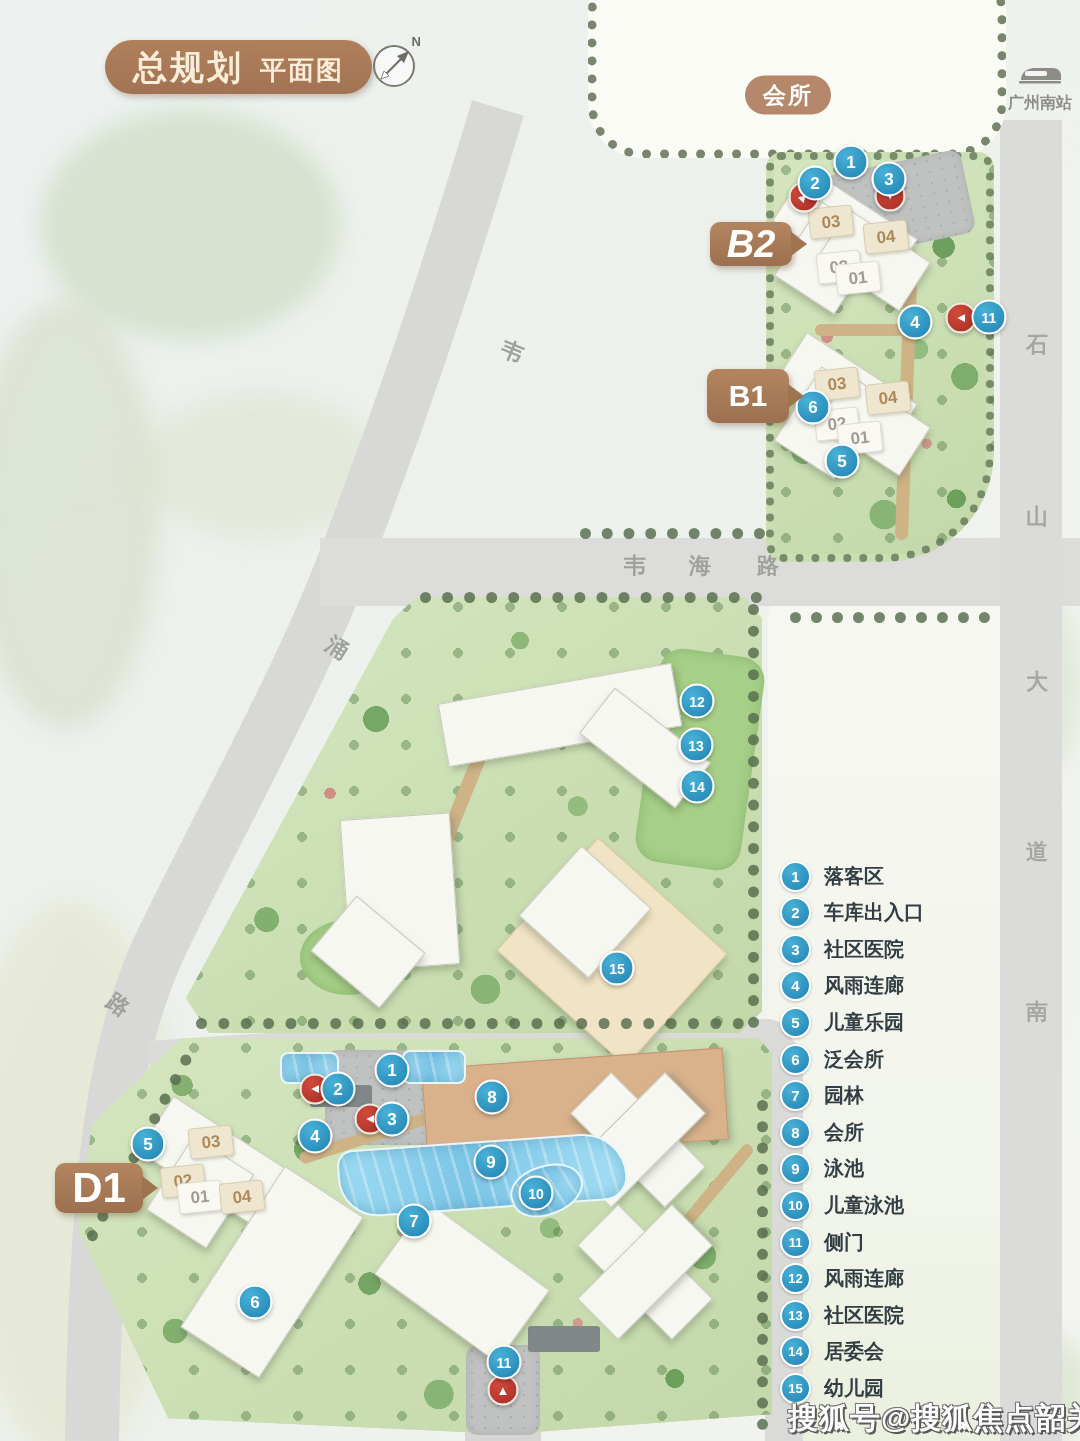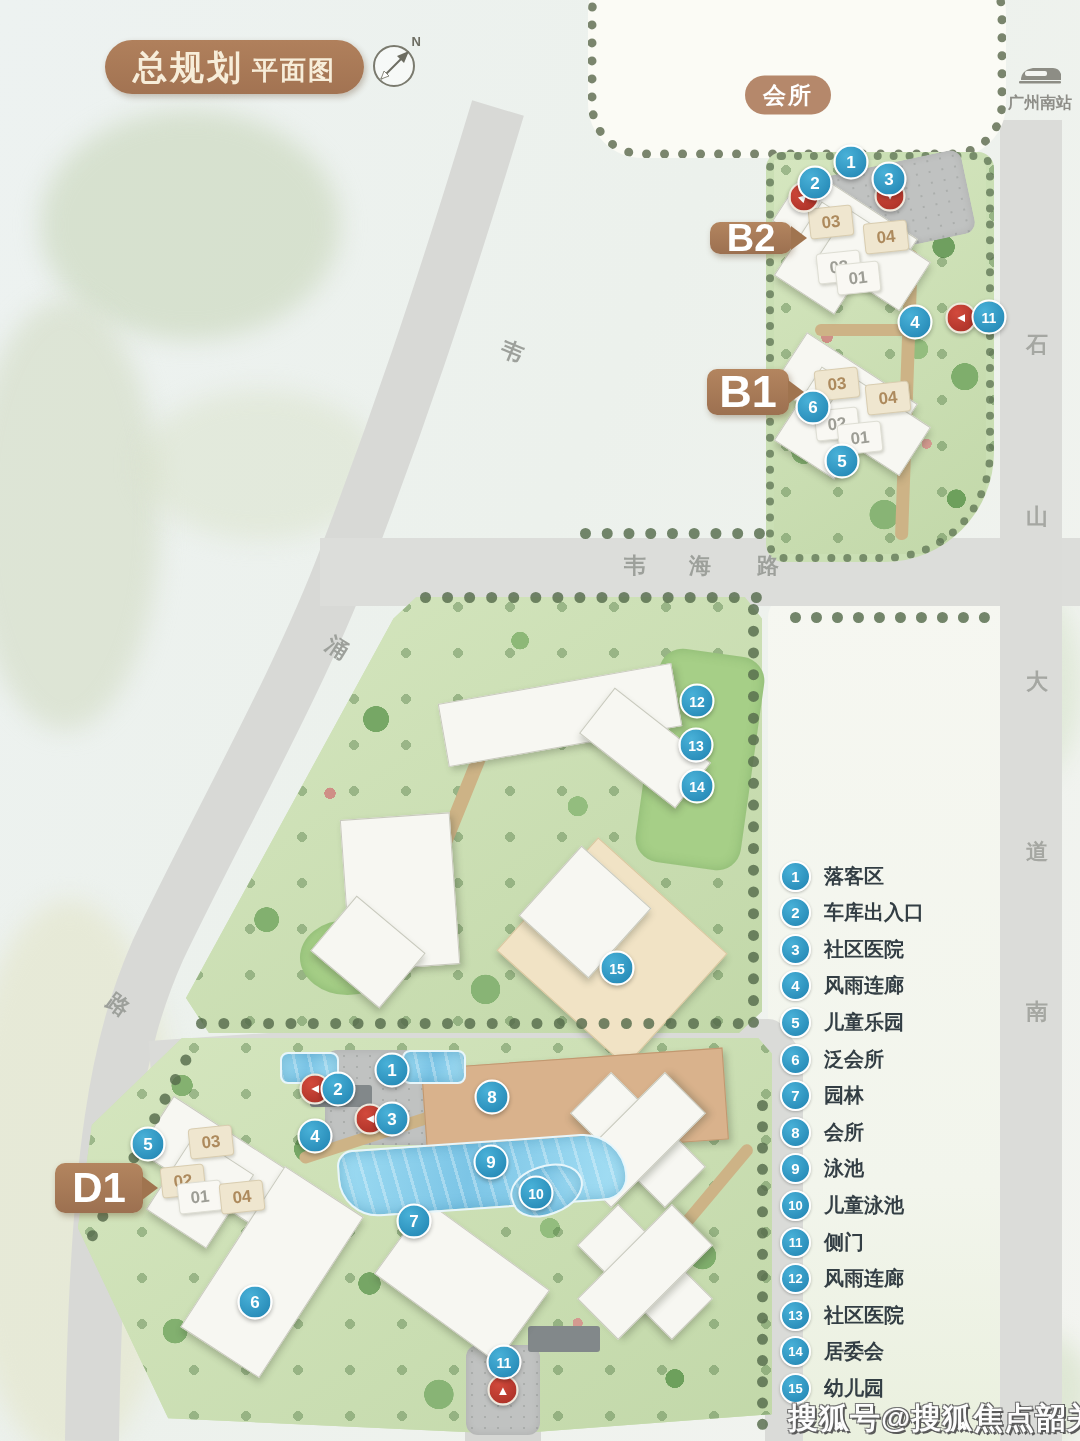--- a/index.html
+++ b/index.html
@@ -71,21 +71,21 @@
   .mk-red{position:absolute;transform:translate(-50%,-50%);
     width:27px;height:27px;border-radius:50%;
     background:radial-gradient(circle at 35% 30%,#d24a3c,#a52d24);
     border:2px solid #efe9dd;color:#fff;
     display:flex;align-items:center;justify-content:center;
     box-shadow:0 2px 4px rgba(0,0,0,.28);z-index:44;}
   .mk-red span{display:block;font-size:13px;line-height:1;}
   
   .title-pill{position:absolute;left:105px;top:40px;height:54px;padding:0 28px;
     background:linear-gradient(180deg,#b0805c,#a27352);border-radius:28px;
-    display:flex;align-items:baseline;gap:8px;color:#f7edd9;
+    display:flex;align-items:baseline;gap:16px;color:#f7edd9;
     box-shadow:2px 3px 6px rgba(90,60,30,.3);z-index:60;}
   .title-pill .t1{font-size:34px;font-weight:bold;letter-spacing:3px;line-height:54px;}
   .title-pill .t2{font-size:26px;font-weight:bold;letter-spacing:2px;}
   .compass{position:absolute;left:368px;top:36px;width:54px;height:56px;z-index:60;}
   .compass .n{position:absolute;right:1px;top:-2px;font-size:13px;font-weight:bold;color:#6d6d62;}
   .plot-pill{position:absolute;background:linear-gradient(180deg,#b3855f,#9c7050);
     border-radius:10px;color:#fff;display:flex;align-items:center;justify-content:center;
     font-weight:bold;box-shadow:2px 3px 6px rgba(90,60,30,.35);z-index:50;}
   .plot-pill::after{content:"";position:absolute;right:-15px;top:50%;transform:translateY(-50%);
     border-left:16px solid #a0744f;border-top:12px solid transparent;border-bottom:12px solid transparent;}
@@ -216,22 +216,22 @@
   <div class="station">
     <svg width="46" height="26" viewBox="0 0 46 26">
       <path d="M4 18 Q4 8 16 6 L36 6 Q42 6 44 12 L44 18 Z" fill="#8d8d85"></path>
       <rect x="8" y="9" width="22" height="5" rx="2" fill="#f4f5f2"></rect>
       <rect x="2" y="19" width="42" height="2.5" rx="1" fill="#8d8d85"></rect>
     </svg>
     <div class="lbl">广州南站</div>
   </div>
 
 
-  <div class="plot-pill" style="left:710px;top:222px;width:82px;height:32px;font-size:38px;">B2</div>
-  <div class="plot-pill" style="left:707px;top:369px;width:82px;height:46px;font-size:45px;">B1</div>
+  <div class="plot-pill" style="left:710px;top:222px;width:82px;height:44px;font-size:38px;font-style:italic;">B2</div>
+  <div class="plot-pill" style="left:707px;top:369px;width:82px;height:54px;font-size:30px;">B1</div>
   <div class="plot-pill" style="left:55px;top:1163px;width:88px;height:50px;font-size:42px;">D1</div>
 
   <div class="abs" id="gen-layer" style="left:0;top:0;width:1080px;height:1441px;z-index:40;">
       <div class="legend-row" style="top: 861px;">
         <div class="legend-circle">1</div>
         <div class="legend-label">落客区</div>
       </div>
       <div class="legend-row" style="top: 897.6px;">
         <div class="legend-circle">2</div>
         <div class="legend-label">车库出入口</div>

